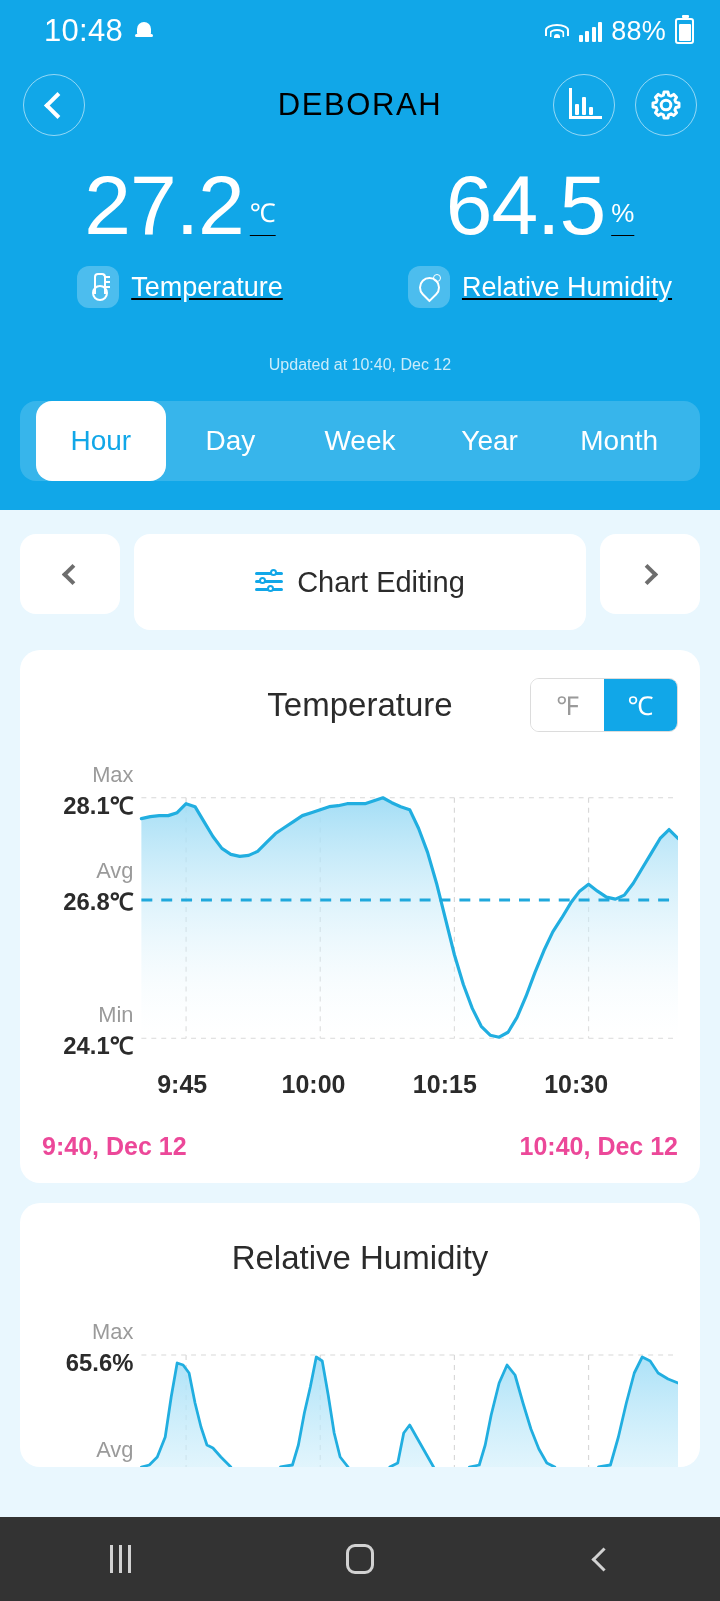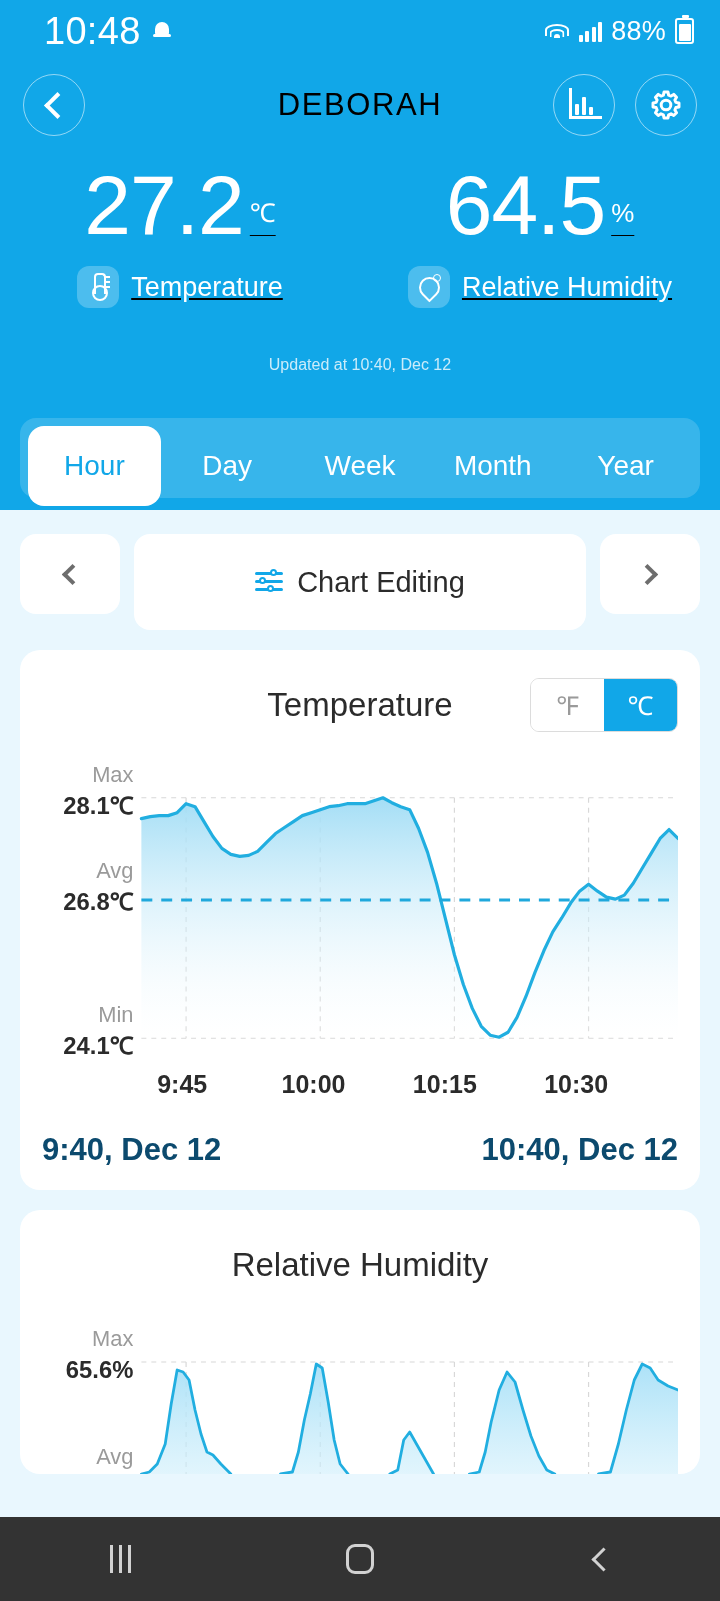--- a/index.html
+++ b/index.html
@@ -20,21 +20,21 @@
   }
   .statusbar {
     height:62px;
     display:flex;
     align-items:center;
     justify-content:space-between;
     padding:0 26px 0 44px;
     color:#fff;
   }
   .sb-left { display:flex; align-items:center; gap:12px; }
-  .sb-time { font-size:38px; letter-spacing:.3px;text-align:center; }
+  .sb-time { font-size:31px; letter-spacing:.3px;text-align:center; }
   .sb-right { display:flex; align-items:center; gap:9px; }
   .sb-batt { font-size:27px; letter-spacing:.2px; }
 
   .bell { width:18px; height:20px; position:relative; display:inline-block; }
   .bell::before{
     content:""; position:absolute; left:2px; top:1px; width:14px; height:13px;
     background:#fff; border-radius:7px 7px 2px 2px;
   }
   .bell::after{
     content:""; position:absolute; left:0; top:13px; width:18px; height:3px;
@@ -131,23 +131,23 @@
   .droplet::after{
     content:""; position:absolute; right:0px; top:1px; width:6px; height:6px;
     border:1.6px solid #fff; border-radius:50%;
   }
 
   .updated {
     text-align:center; color:rgba(255,255,255,.78); font-size:16px; margin-top:48px;
   }
 
   .range-tabs {
-    margin:44px 20px 0 20px; height:80px;
+    margin:27px 20px 0 20px; height:80px;
     background:rgba(255,255,255,.16); border-radius:16px;
-    display:flex; padding:8px;
+    display:flex; align-items:center; padding:16px;
   }
   .rt {
     flex:1; text-align:center; color:#fff; font-size:28px;
     height:80px; line-height:80px; border-radius:16px;
   }
   .rt.active { background:#fff; color:#11a7e8; }
 
   
   .content {
     position:absolute; top:510px; left:0; right:0; bottom:0;
@@ -196,21 +196,21 @@
   .chart-svg { display:block; width:100%; }
 
   .axis-x {
     display:flex; margin-left:100px; margin-top:6px; position:relative; height:40px;
   }
   .axis-x span {
     position:absolute; font-size:25px; color:#2b2b2b; font-weight:bold; transform:translateX(-50%);
   }
   .footer-row {
     display:flex; justify-content:space-between; margin-top:22px;
-    font-size:31px; color:#0c4a6e; font-weight:bold;
+    font-size:25px; color:#ec4899; font-weight:bold;
   }
 
   .card2 { padding-bottom:0; }
   .card2 .card-title { font-size:33px; }
 
   
   .navbar {
     position:absolute; left:0; bottom:0; width:720px; height:84px;
     background:#333333; display:flex; align-items:center; justify-content:space-around;
   }
@@ -293,22 +293,22 @@
       </div>
     </div>
   </div>
 
   <div class="updated">Updated at 10:40, Dec 12</div>
 
   <div class="range-tabs">
     <div class="rt active">Hour</div>
     <div class="rt">Day</div>
     <div class="rt">Week</div>
+    <div class="rt">Year</div>
     <div class="rt">Month</div>
-    <div class="rt">Year</div>
   </div>
 </div>
 
 <div class="content">
 
   <div class="nav-row">
     <div class="nav-sq">
       <span class="ch l"></span>
     </div>
     <div class="chart-edit">

